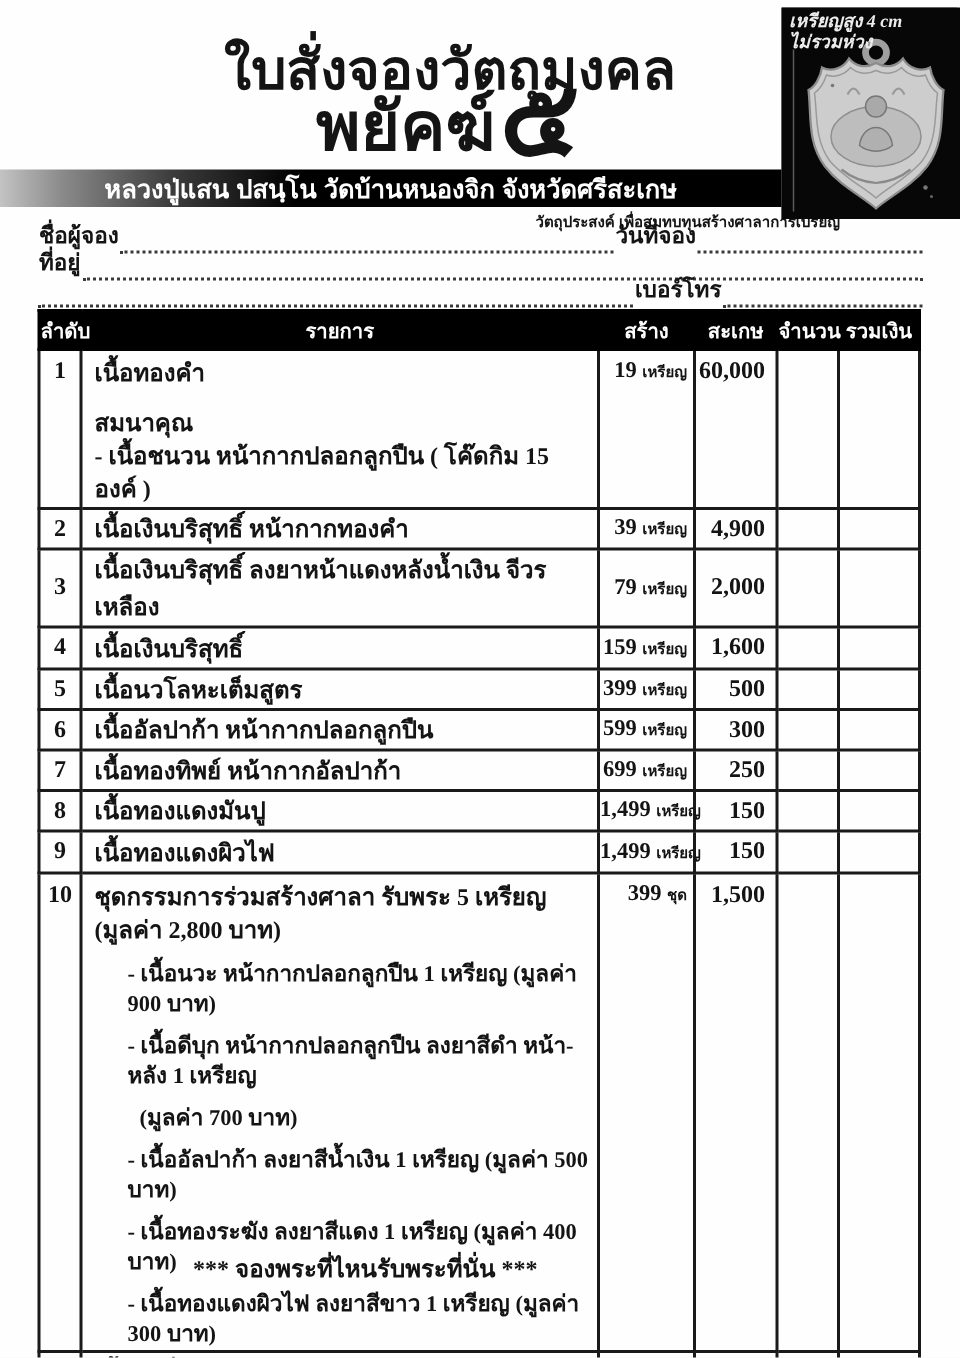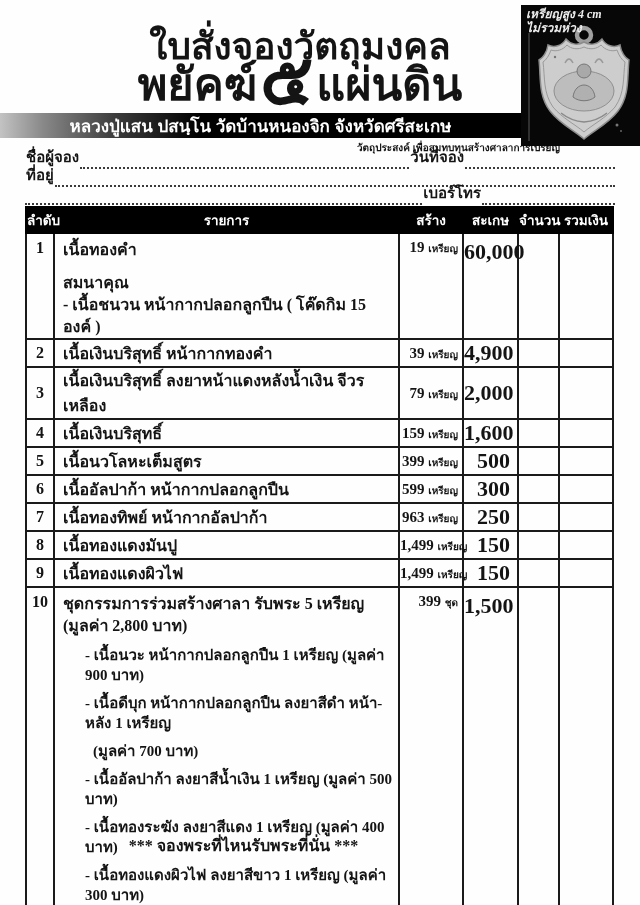--- a/index.html
+++ b/index.html
@@ -44,21 +44,21 @@
   col.c-no{width:28px;} col.c-item{width:345px;} col.c-made{width:64px;}
   col.c-price{width:55px;} col.c-qty{width:41px;} col.c-total{width:54px;}
   th{background:#000;color:#fff;font-family:Liberation Serif, serif;
     font-size:13.5px;font-weight:bold;height:24px;border:2px solid #000;padding:0;}
   th + th{border-left:2px solid #fff;}
   td{border:2px solid #1a1a1a;padding:0;vertical-align:middle;}
   td.no-cell{text-align:center;font-weight:bold;font-size:16px;}
   td.item-cell{padding-left:8px;font-weight:bold;font-size:16px;}
   td.made-cell{text-align:right;padding-right:4px;font-weight:bold;font-size:15px;white-space:nowrap;}
   .unit{font-size:10px;font-weight:bold;}
-  td.price-cell{text-align:right;padding-right:7px;font-weight:bold;font-size:22px;}
+  td.price-cell{text-align:right;padding-right:7px;font-weight:bold;font-size:16px;}
   td.top{vertical-align:top;padding-top:5px;}
   .line{line-height:22px;}
   .gap-top{margin-top:11px;}
   .sub{padding-left:22px;line-height:20px;margin-top:8px;font-size:15px;}
   .sub.cont{padding-left:30px;}
   td.note-cell{text-align:center;font-family:"Liberation Sans","DejaVu Sans",sans-serif;
     font-weight:bold;vertical-align:middle;}
   .note-l{line-height:1.05;}
   .n11{font-size:12px;}
   .footnote2{position:absolute;top:833px;left:25px;width:437px;text-align:center;
@@ -66,21 +66,20 @@
 </style>
 </head>
 <body>
 
 <div class="page">
 
   <div class="title1">ใบสั่งจองวัตถุมงคล</div>
   <div class="title2">
     <span>พยัคฆ์</span>
     <span class="numeral">๕</span>
-    <span>แผ่นดิน</span>
   </div>
   <div class="banner">หลวงปู่แสน ปสนฺโน วัดบ้านหนองจิก จังหวัดศรีสะเกษ</div>
   <div class="purpose">วัตถุประสงค์ เพื่อสมทบทุนสร้างศาลาการเปรียญ</div>
 
   <div class="amulet-box">
     <svg width="117" height="141" viewBox="0 0 117 141">
       <rect x="0" y="0" width="117" height="141" fill="#070707"></rect>
       <line x1="8" y1="28" x2="8" y2="136" stroke="#5a5a5a" stroke-width="1"></line>
       <circle cx="63" cy="30" r="7" fill="none" stroke="#9f9f9f" stroke-width="4.5"></circle>
       <path d="M63 37
@@ -203,21 +202,21 @@
       <td class="item-cell">เนื้ออัลปาก้า หน้ากากปลอกลูกปืน</td>
       <td class="made-cell"><span>599</span> <span class="unit">เหรียญ</span></td>
       <td class="price-cell">300</td>
       <td></td>
       <td></td>
     </tr>
 
     <tr style="height:25px">
       <td class="no-cell">7</td>
       <td class="item-cell">เนื้อทองทิพย์ หน้ากากอัลปาก้า</td>
-      <td class="made-cell"><span>963</span> <span class="unit">เหรียญ</span></td>
+      <td class="made-cell"><span>699</span> <span class="unit">เหรียญ</span></td>
       <td class="price-cell">250</td>
       <td></td>
       <td></td>
     </tr>
 
     <tr style="height:26px">
       <td class="no-cell">8</td>
       <td class="item-cell">เนื้อทองแดงมันปู</td>
       <td class="made-cell"><span>1,499</span> <span class="unit">เหรียญ</span></td>
       <td class="price-cell">150</td>

